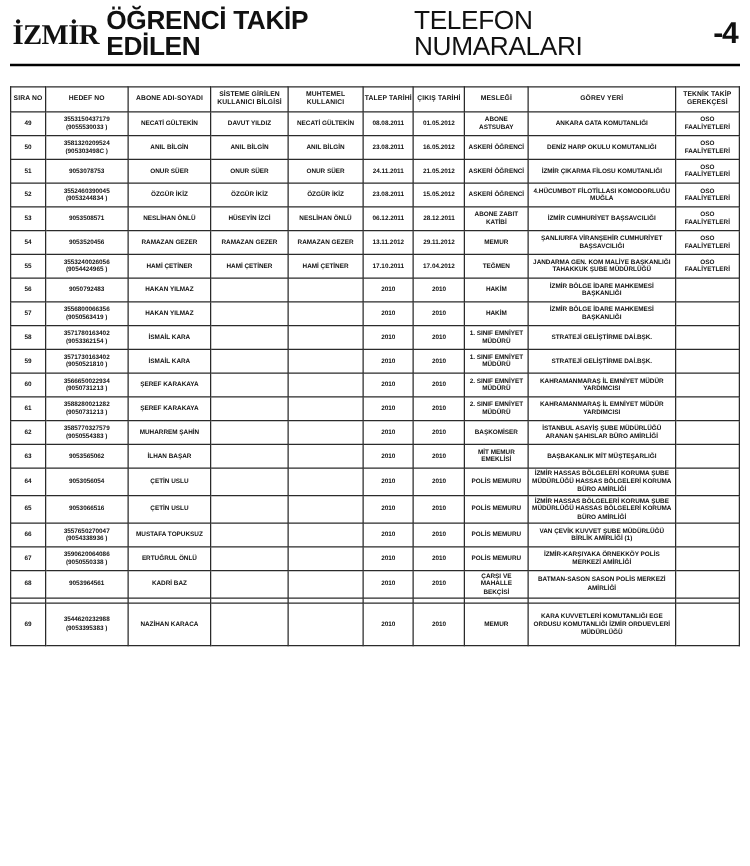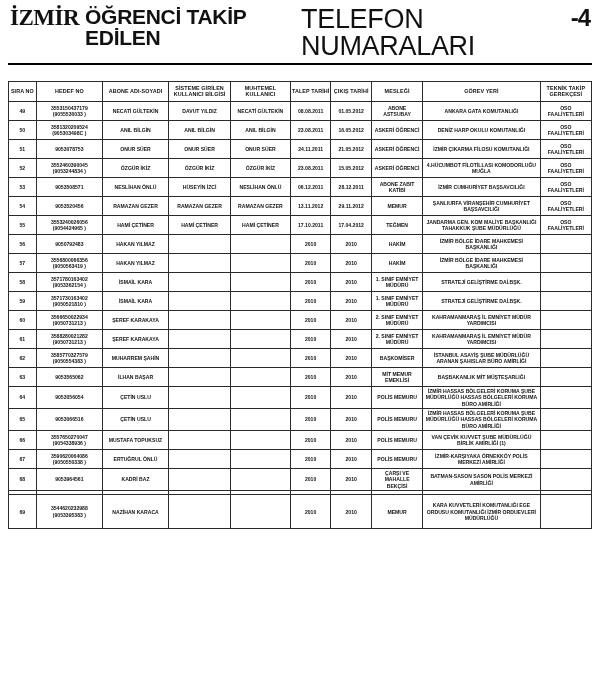--- a/index.html
+++ b/index.html
@@ -14,21 +14,21 @@
     overflow: hidden;
   }
   .page {
     width: 600px; height: 693px;
     padding: 6px 8px 4px 8px;
     position: relative;
   }
   
   .title-bar {
     display: flex;
-    align-items: flex-start;
+    align-items: center;
     gap: 6px;
     padding: 0 2px 3px 2px;
     border-bottom: 2px solid #000;
     margin-bottom: 16px;
   }
   .t-izmir {
     font-family: "Liberation Serif", serif;
     font-weight: bold;
     font-size: 23px;
     letter-spacing: -0.5px;
@@ -37,21 +37,21 @@
   .t-mid {
     font-family: "Liberation Sans", sans-serif;
     font-weight: bold;
     font-size: 21px;
     line-height: 1;
     letter-spacing: -0.3px;
   }
   .t-tel {
     font-family: "Liberation Sans", sans-serif;
     font-weight: normal;
-    font-size: 27px;
+    font-size: 21px;
     line-height: 1;
     letter-spacing: -0.3px;
   }
   .t-num {
     font-family: "Liberation Sans", sans-serif;
     font-weight: bold;
     font-size: 24px;
     line-height: 1;
     margin-left: auto;
     letter-spacing: -1px;

